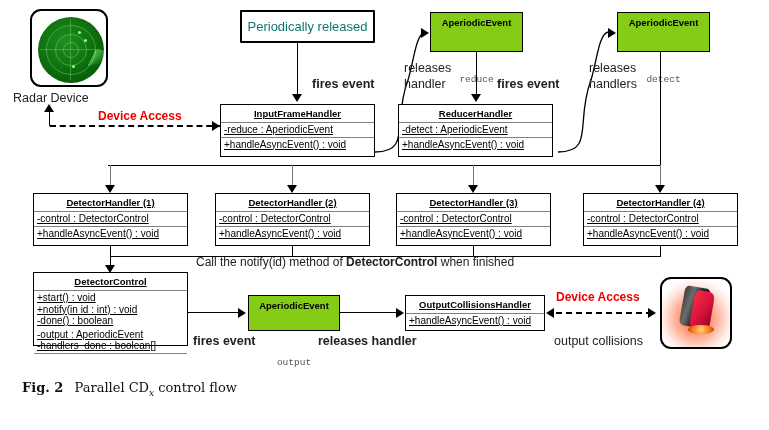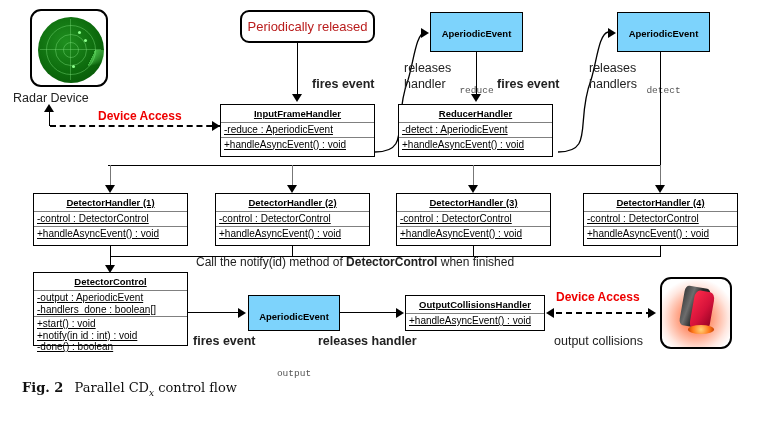--- a/index.html
+++ b/index.html
@@ -8,29 +8,29 @@
 
   
   .uml{position:absolute;box-sizing:border-box;border:1px solid #000;background:#fff;}
   .uml .sec{box-sizing:border-box;padding:1px 3px;text-decoration:underline;}
   .uml .title{text-align:center;font-weight:bold;font-size:9.5px;color:#000;
                padding:3px 3px 3px 3px;border-bottom:1px solid #808080;line-height:11px;}
   .uml .attrs{border-bottom:1px solid #808080;}
   .uml .row{font-size:10px;color:#000;line-height:11.5px;white-space:nowrap;}
 
   
-  .evt{position:absolute;box-sizing:border-box;border:1px solid #000;background:#7dd3fc;
-       text-align:center;padding-top:15px;}
+  .evt{position:absolute;box-sizing:border-box;border:1px solid #000;background:#84cc16;
+       text-align:center;padding-top:4px;}
   .evt .en{font-weight:bold;font-size:9.5px;line-height:12px;color:#000;}
   .evt .ev{font-family:"Liberation Mono",monospace;font-size:9.5px;line-height:13px;color:#555;margin-top:44px;}
 
   
-  .start{position:absolute;box-sizing:border-box;border:2.5px solid #000;border-radius:9px;
+  .start{position:absolute;box-sizing:border-box;border:2.5px solid #000;border-radius:1px;
          background:#fff;display:flex;align-items:center;justify-content:center;
-         font-size:13px;color:#b91c1c;}
+         font-size:13px;color:#0f766e;}
 
   
   .lbl{position:absolute;font-size:11.5px;color:#222;line-height:13px;white-space:nowrap;}
   .lbl.b{font-weight:bold;}
   .lbl.red{color:#ee0000;font-weight:bold;font-size:12px;}
   .caption{position:absolute;font-family:"DejaVu Serif",serif;font-size:13px;color:#111;text-align:center;}
   .caption b{font-weight:bold;}
   .caption i{font-style:italic;}
 
   
@@ -204,28 +204,28 @@
   <div class="v" style="left:473px;top:246px;height:10px;"></div>
   <div class="v" style="left:660px;top:246px;height:10px;"></div>
   <div class="h" style="left:110px;top:256px;width:551px;"></div>
   <div class="v" style="left:110px;top:256px;height:12px;"></div>
   <div class="arr d" style="left:105px;top:265px;"></div>
 
   <div class="lbl" style="left:196px;top:256px;font-size:12px;"><span>Call the notify(id) method of </span><b>DetectorControl</b><span> when finished</span></div>
 
   <div class="uml" style="left:33px;top:272px;width:155px;height:74px;">
     <div class="sec title">DetectorControl</div>
-    <div class="sec attrs">
-      <div class="row">-output : AperiodicEvent</div>
-      <div class="row">-handlers_done : boolean[]</div>
-    </div>
     <div class="sec">
       <div class="row">+start() : void</div>
       <div class="row">+notify(in id : int) : void</div>
       <div class="row">-done() : boolean</div>
+    </div>
+    <div class="sec attrs">
+      <div class="row">-output : AperiodicEvent</div>
+      <div class="row">-handlers_done : boolean[]</div>
     </div>
   </div>
 
   <div class="h" style="left:188px;top:312px;width:52px;"></div>
   <div class="arr r" style="left:238px;top:308px;"></div>
   <div class="lbl b" style="left:193px;top:335px;font-size:12.5px;">fires event</div>
 
   <div class="evt" style="left:248px;top:295px;width:92px;height:36px;">
     <div class="en">AperiodicEvent</div>
     <div class="ev">output</div>

